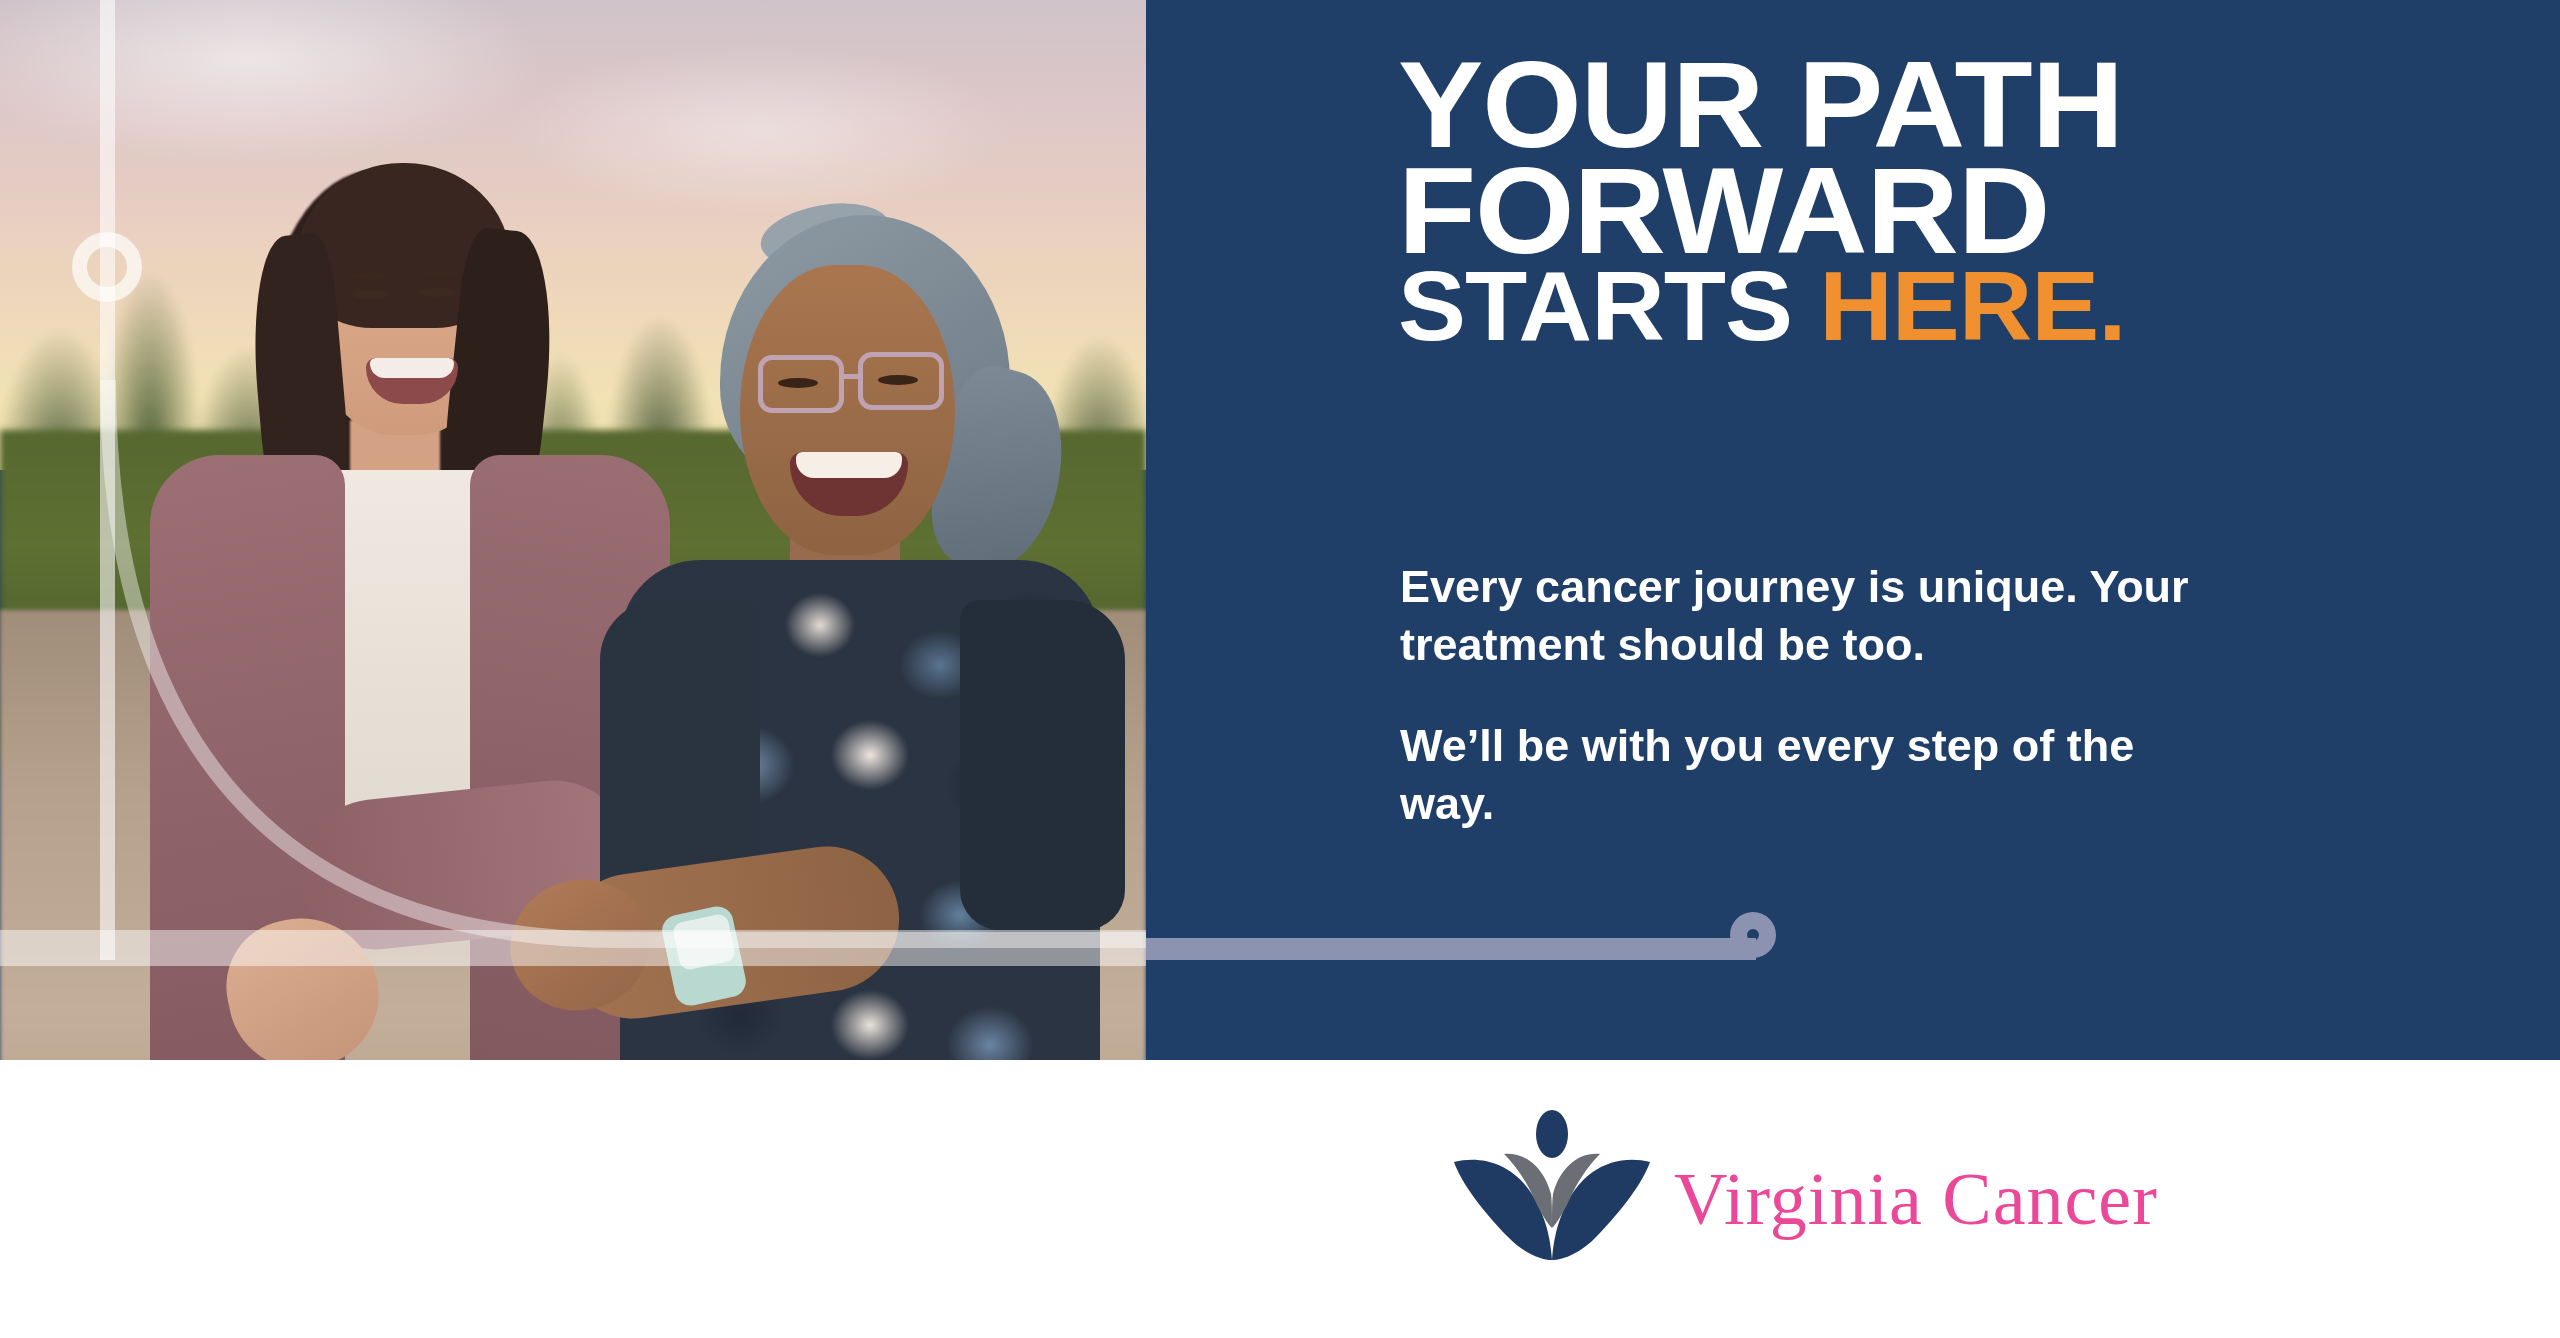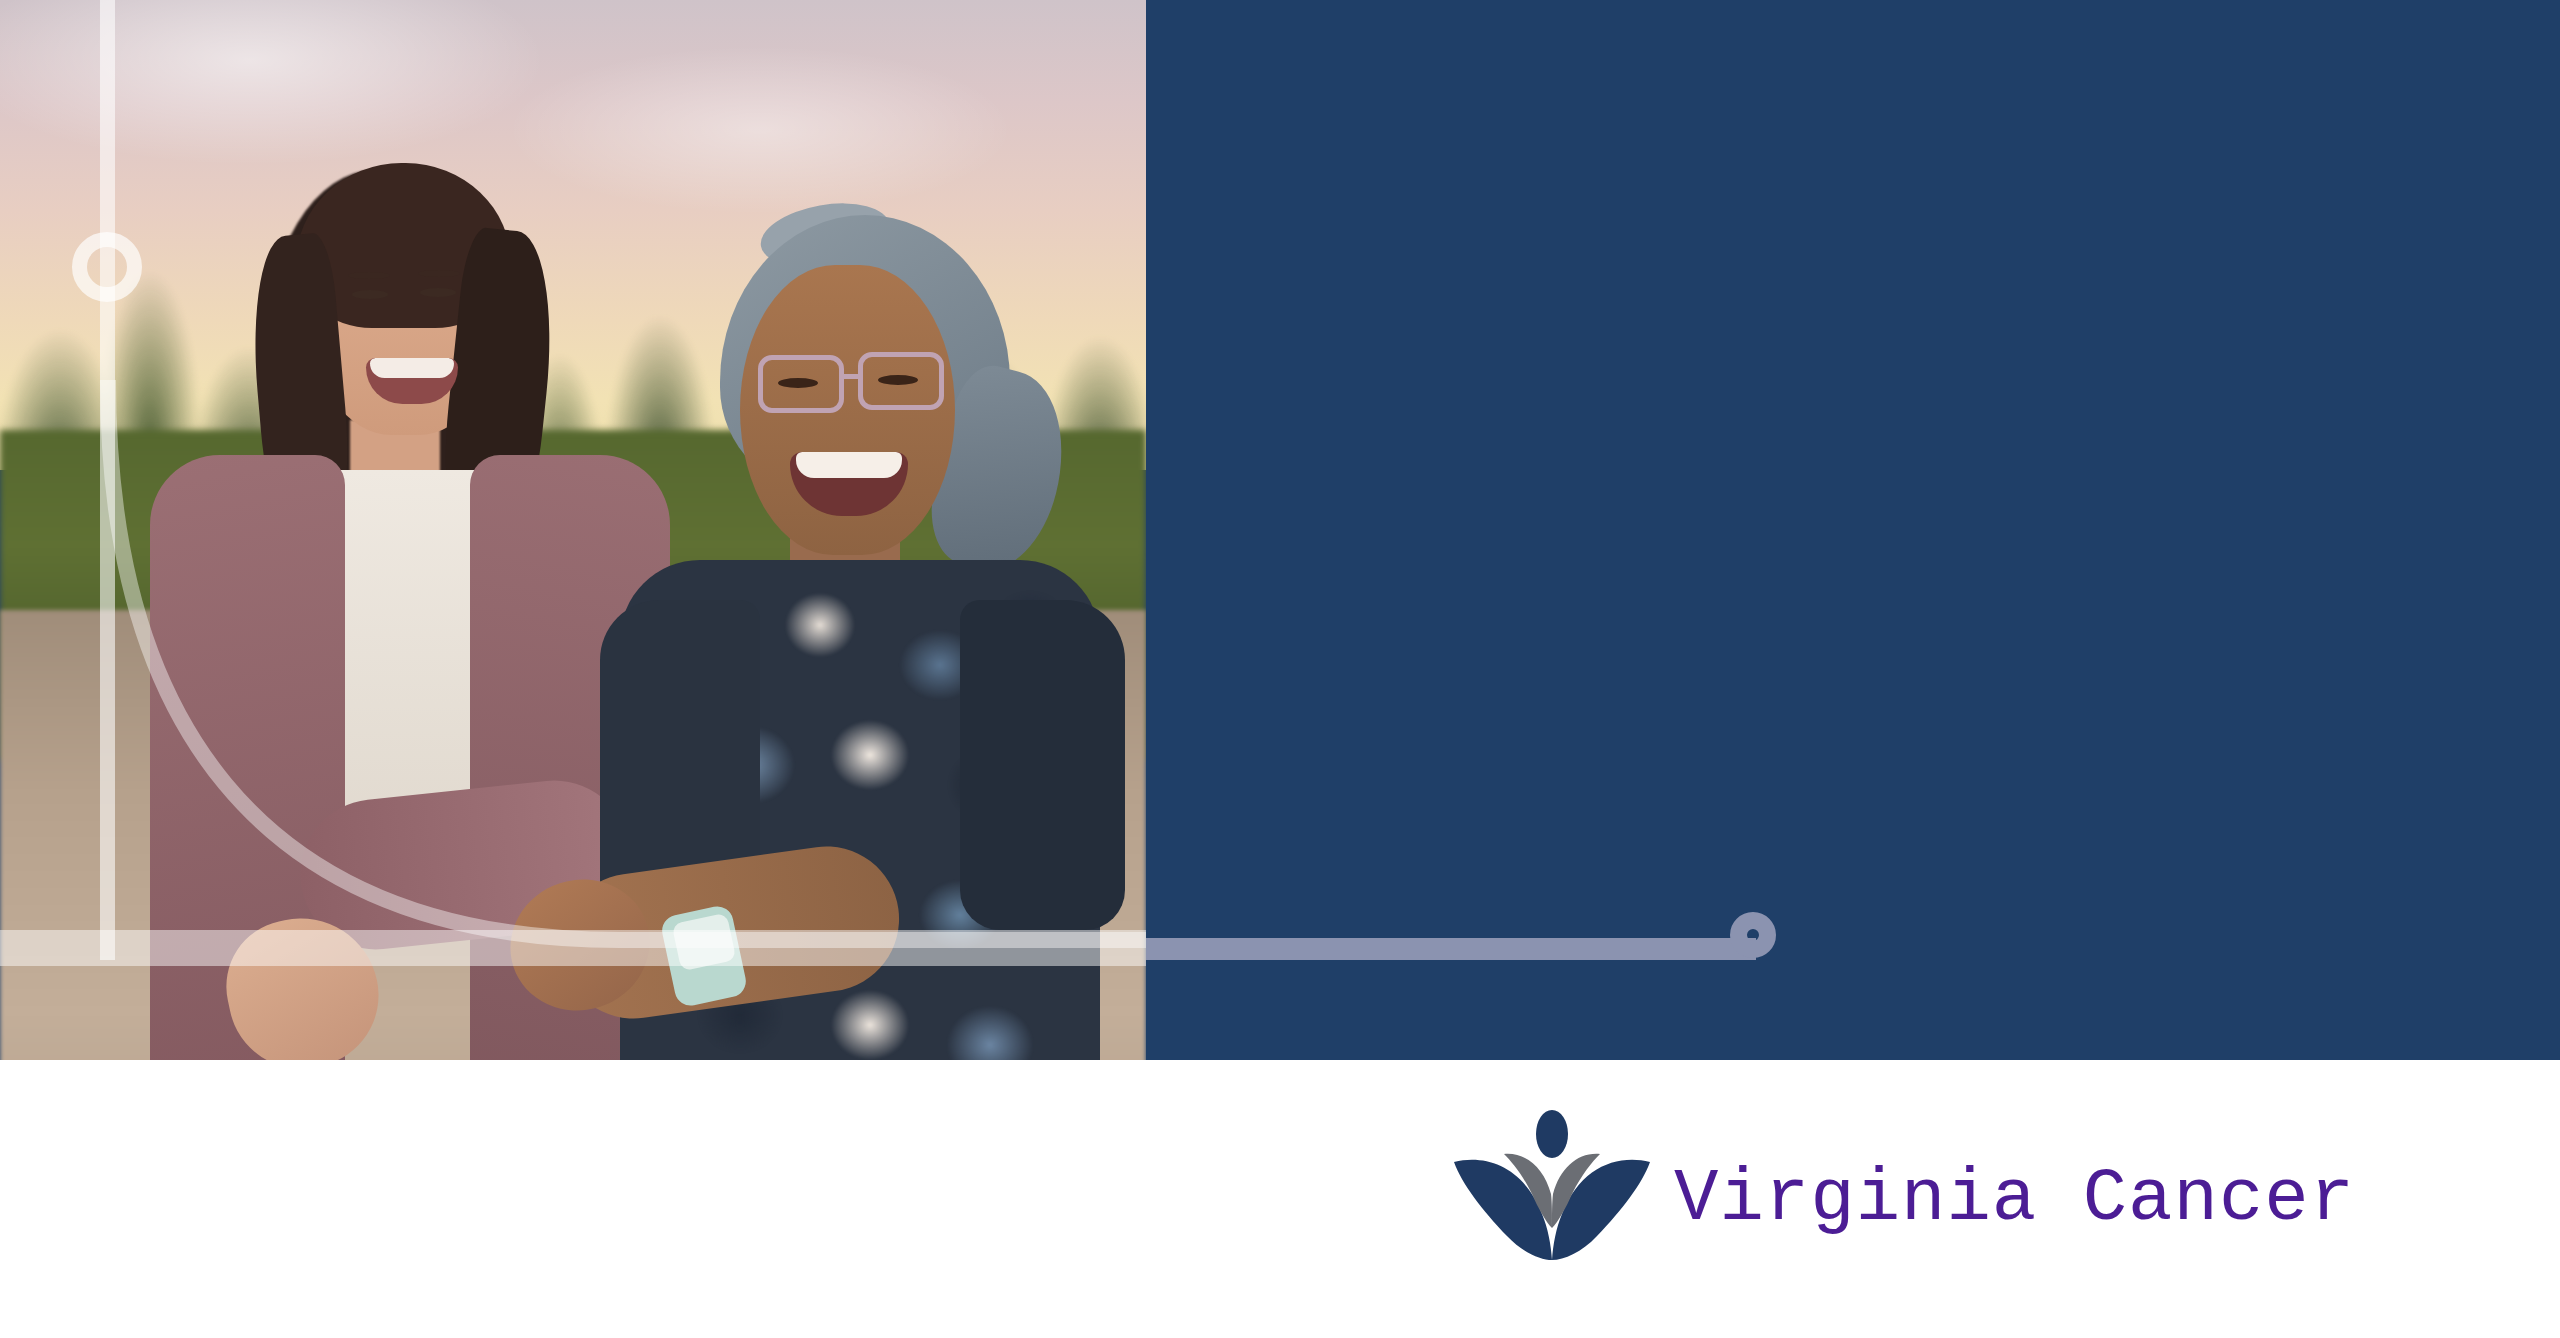--- a/index.html
+++ b/index.html
@@ -237,22 +237,22 @@
     background:#ffffff; z-index:4;
   }
   .logo {
     position:absolute; left:1452px; top:1100px;
     width:760px; height:200px;
     display:flex; align-items:center; gap:22px;
     z-index:8;
   }
   .logo-mark { width:200px; height:180px; flex:0 0 auto; }
   .logo-type {
-    font-family:Liberation Mono, monospace;
-    color:#4c1d95;
+    font-family:Liberation Serif, serif;
+    color:#ec4899;
     font-size:74px;
     line-height:1.02;
     letter-spacing:1px;
     white-space:nowrap;
   }
 </style>
 </head>
 <body>
 
 <div class="banner">
@@ -317,20 +317,32 @@
         <path d="M8 0 C8 330 150 560 520 560 L1100 560" fill="none" stroke="rgba(255,255,255,0.42)" stroke-width="16"></path>
       </svg>
     </div>
     <div class="ph-hline"></div>
     <div class="ph-vcircle"></div>
   </div>
 
   <div class="path-line"></div>
   <div class="path-ring"></div>
 
+  <div class="text-col">
+    <div class="headline">
+      <div>YOUR PATH</div>
+      <div>FORWARD</div>
+      <div class="l3"><span>STARTS </span><span class="accent">HERE.</span></div>
+    </div>
+
+    <div class="body-copy">
+      <p>Every cancer journey is unique. Your treatment should be too.</p>
+      <p>We’ll be with you every step of the way.</p>
+    </div>
+  </div>
 
   <div class="footer"></div>
 
   <div class="logo">
     <span class="logo-mark">
       <svg viewBox="0 0 200 180" width="200" height="180" aria-hidden="true">
 
         <path d="M2 52 C36 44 72 58 90 104 C96 118 99 135 100 150
                  C88 150 70 142 55 126 C30 100 10 74 2 52 Z" fill="#1f3a63"></path>
         <path d="M198 52 C164 44 128 58 110 104 C104 118 101 135 100 150

